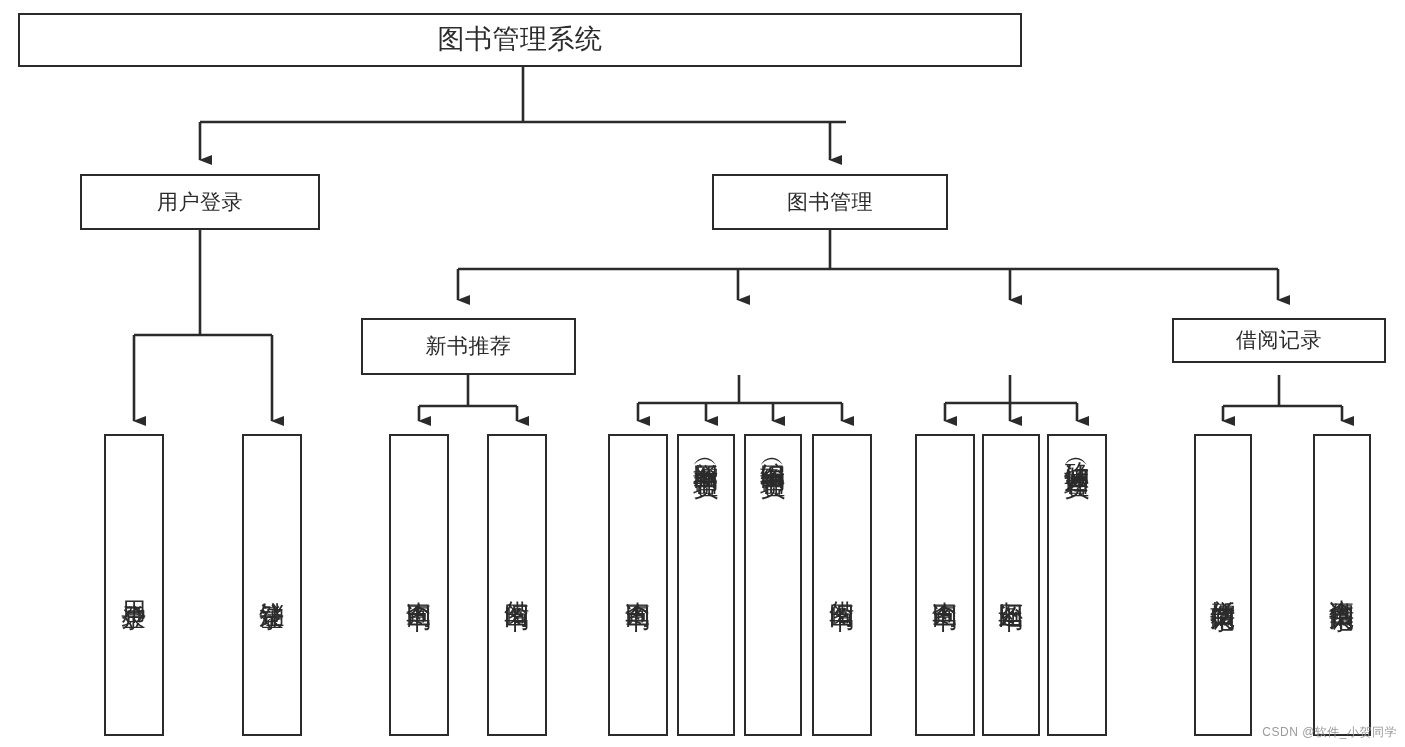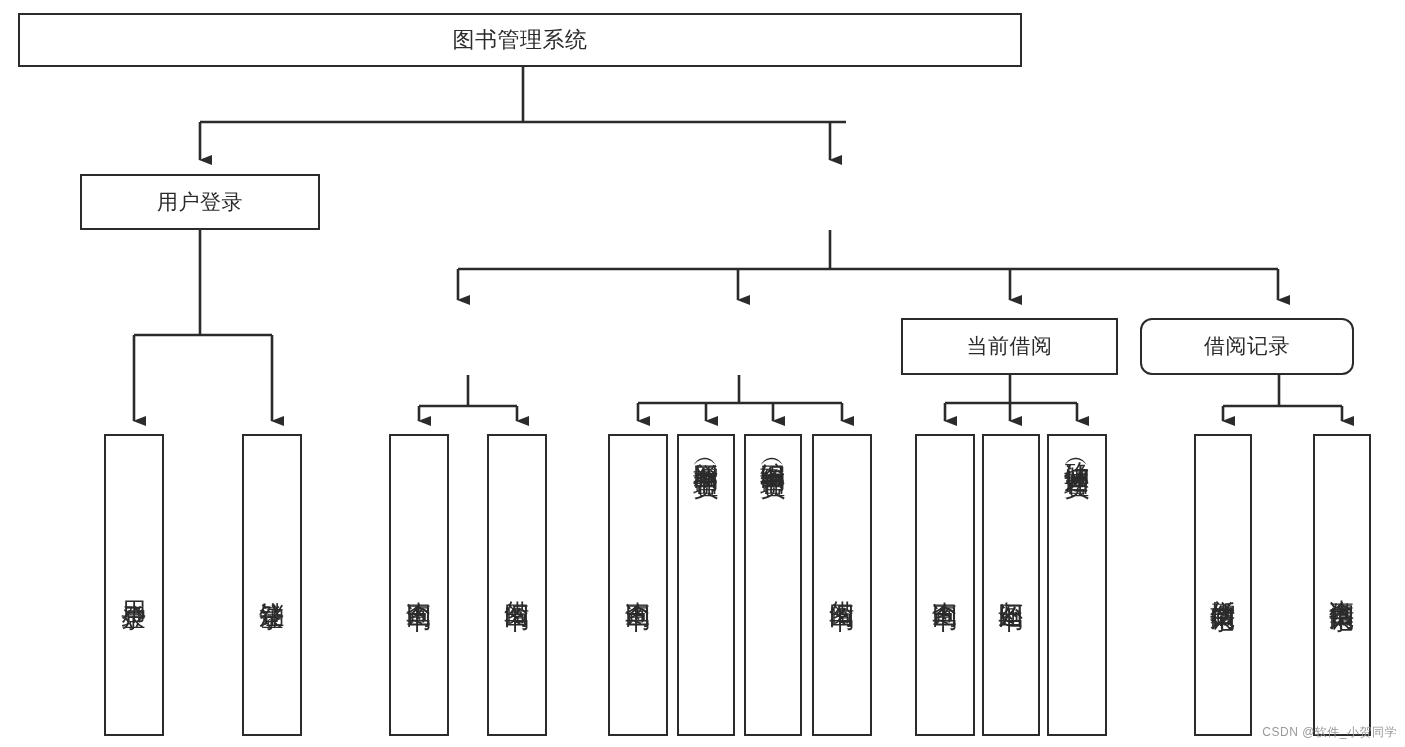--- a/index.html
+++ b/index.html
@@ -38,21 +38,21 @@
   .node .lbl {
     display: block;
     text-align: center;
     line-height: 1.18;
     letter-spacing: 0.5px;
   }
   .node.horiz .lbl {
     font-size: 21px;
   }
   .node.root .lbl {
-    font-size: 22px;
+    font-size: 27px;
   }
   .node.vert {
     align-items: flex-start;
     padding-top: 6px;
   }
   .node.vert .lbl {
     writing-mode: vertical-rl;
     text-orientation: upright;
     font-size: 25px;
     line-height: 1.05;
@@ -128,25 +128,28 @@
     </g>
   </svg>
 
   <div class="node root horiz" style="left:18px; top:13px; width:1004px; height:54px;">
     <span class="lbl">图书管理系统</span>
   </div>
 
   <div class="node horiz" style="left:80px; top:174px; width:240px; height:56px;">
     <span class="lbl">用户登录</span>
   </div>
+  <div class="node horiz" style="left:712px; top:174px; width:236px; height:56px;">
+    <span class="lbl">图书管理</span>
+  </div>
 
-  <div class="node horiz" style="left:901px; top:318px; width:217px; height:57px;">
-    <span class="lbl">当前借阅</span>
+  <div class="node horiz" style="left:361px; top:318px; width:215px; height:57px;">
+    <span class="lbl">新书推荐</span>
   </div>
-  <div class="node horiz" style="left:1140px; top:318px; width:214px; height:57px;border-radius:12px;">
+  <div class="node horiz" style="left:1172px; top:318px; width:214px; height:45px;">
     <span class="lbl">借阅记录</span>
   </div>
 
   <div class="node vert centered" style="left:104px; top:434px; width:60px; height:302px;">
     <span class="lbl">用户登录</span>
   </div>
   <div class="node vert centered" style="left:242px; top:434px; width:60px; height:302px;">
     <span class="lbl">注销登录</span>
   </div>
 

